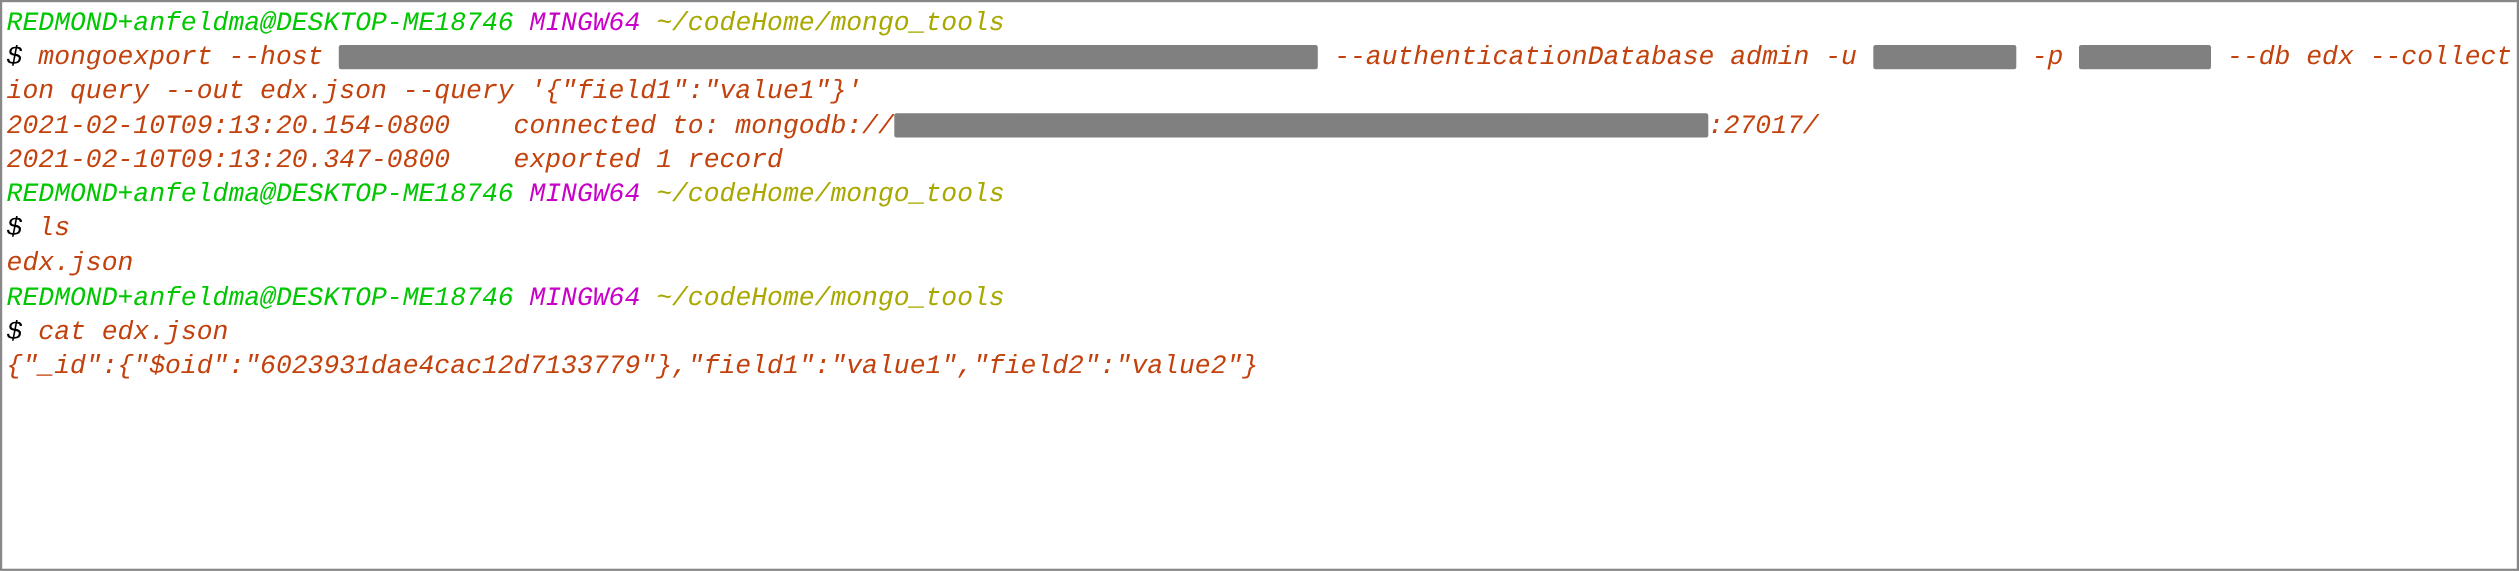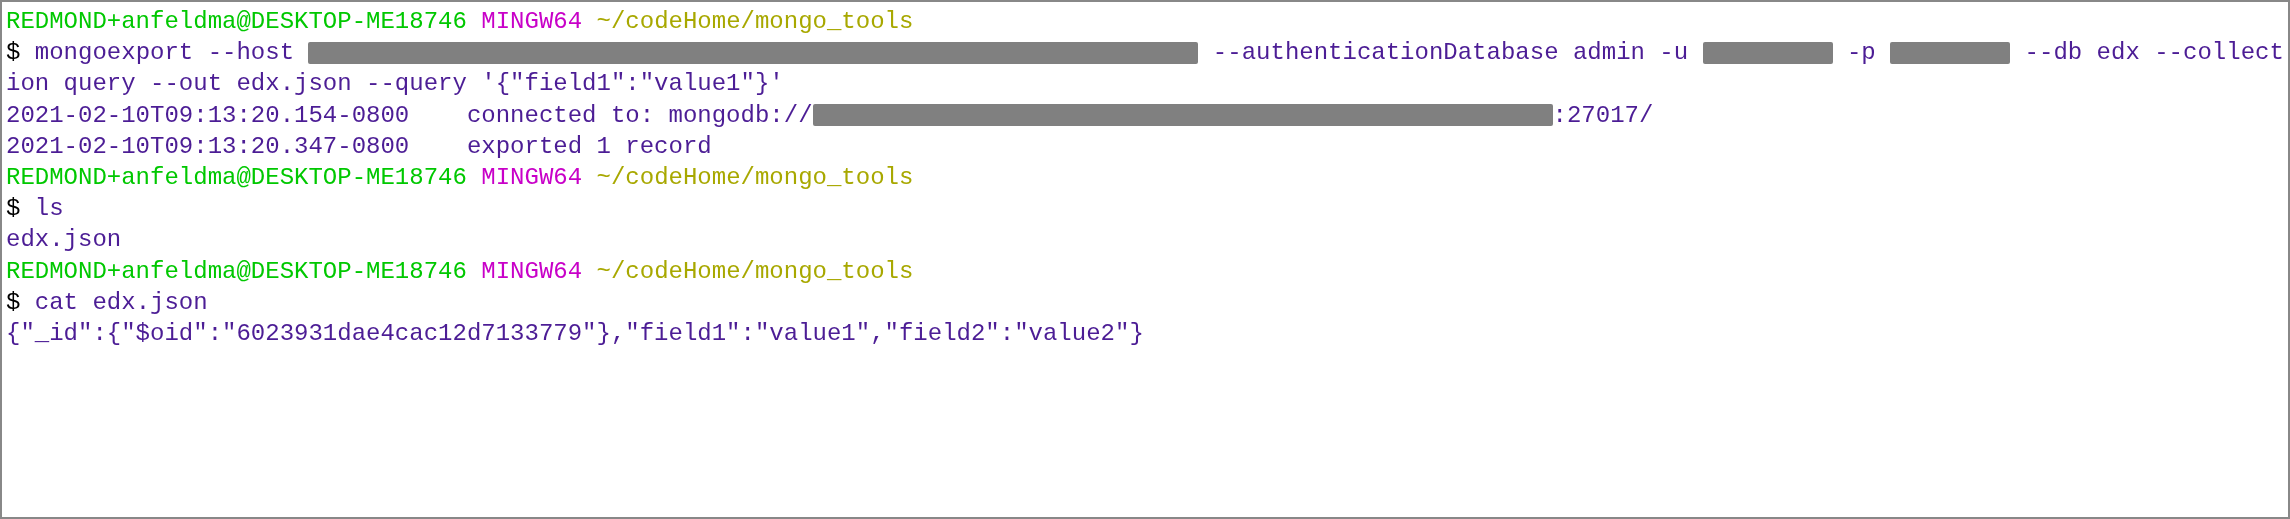--- a/index.html
+++ b/index.html
@@ -1,18 +1,19 @@
 <!DOCTYPE html>
 <html><head>
   <meta charset="utf-8">
   <style>
     * {
       margin: 0;
       padding: 0;
       box-sizing: border-box;
+      font-style: italic;
     }
     body {
       background: #ffffff;
       font-family: 'Consolas', 'Courier New', monospace;
       font-size: 24px;
       line-height: 1.3;
       padding: 4px;
       border: 2px solid #888;
       width: 2290px;
       height: 519px;
@@ -28,21 +29,21 @@
     .prompt-env {
       color: #c800c8;
     }
     .prompt-path {
       color: #a8a800;
     }
     .prompt-dollar {
       color: #000000;
     }
     .output-text {
-      color: #4c1d95;
+      color: #c2410c;
     }
     .redacted {
       display: inline-block;
       background: #808080;
       vertical-align: middle;
       height: 22px;
       border-radius: 2px;
     }
     .line {
       display: block;

